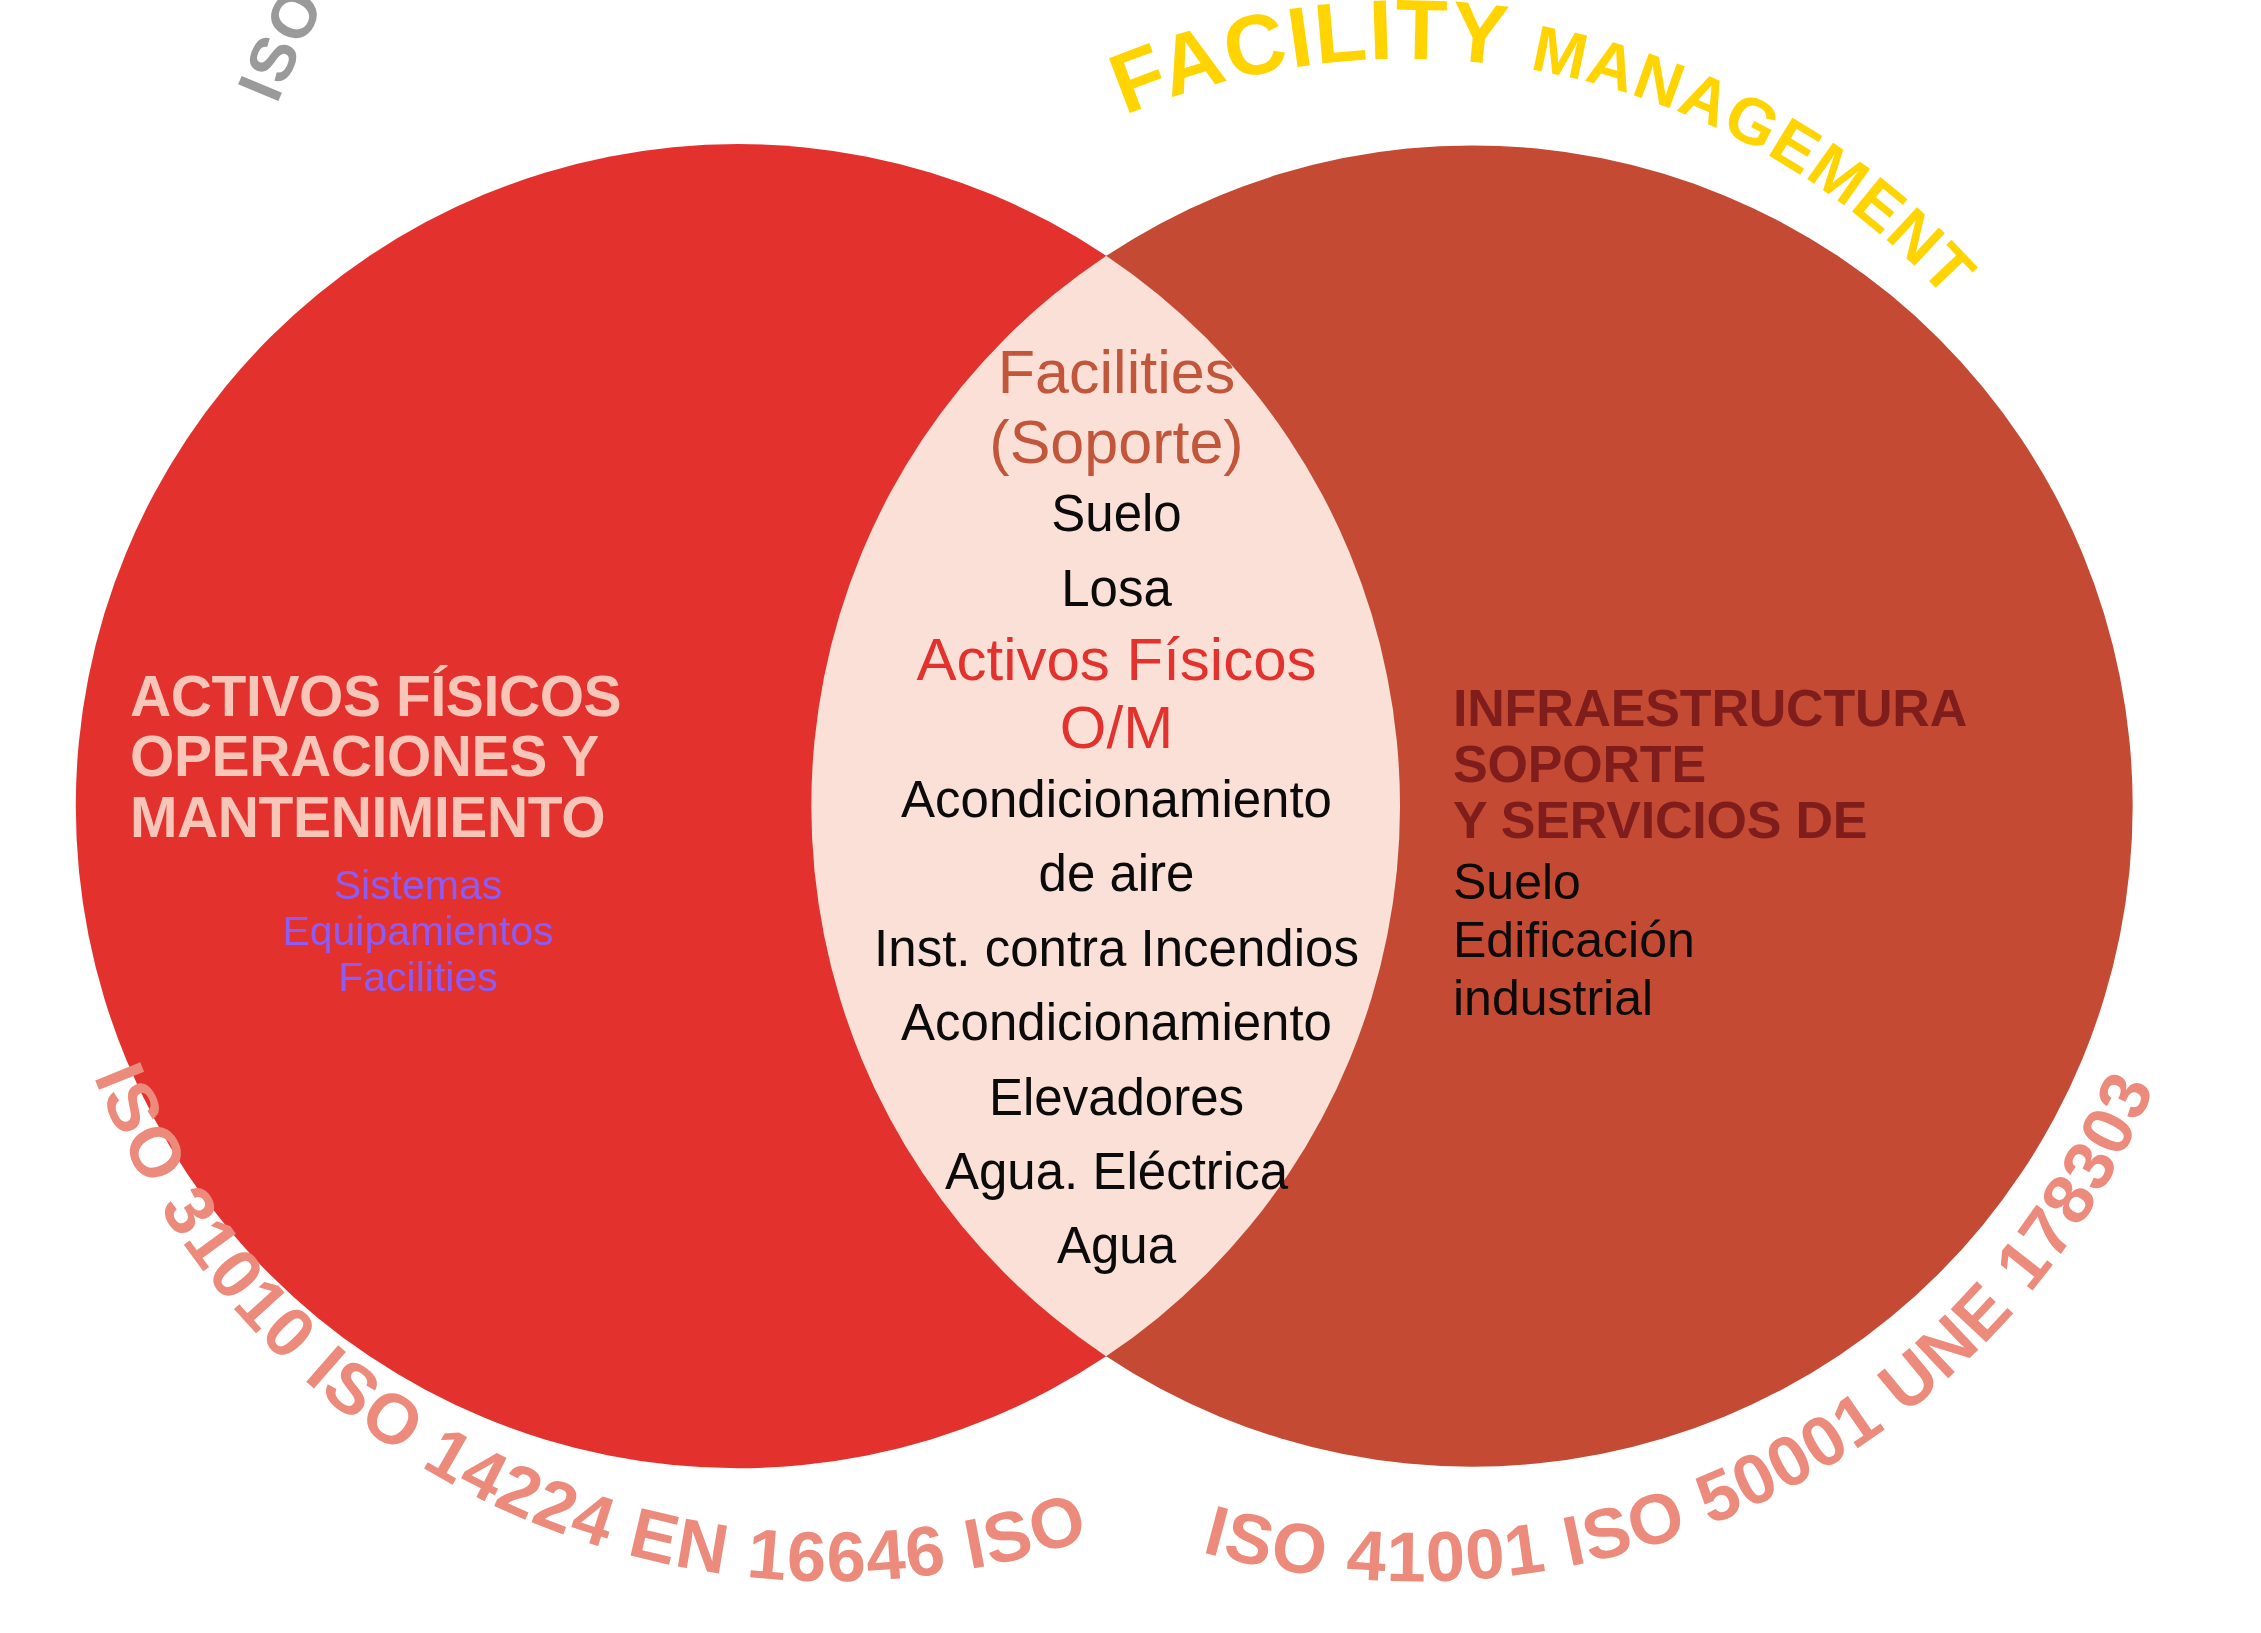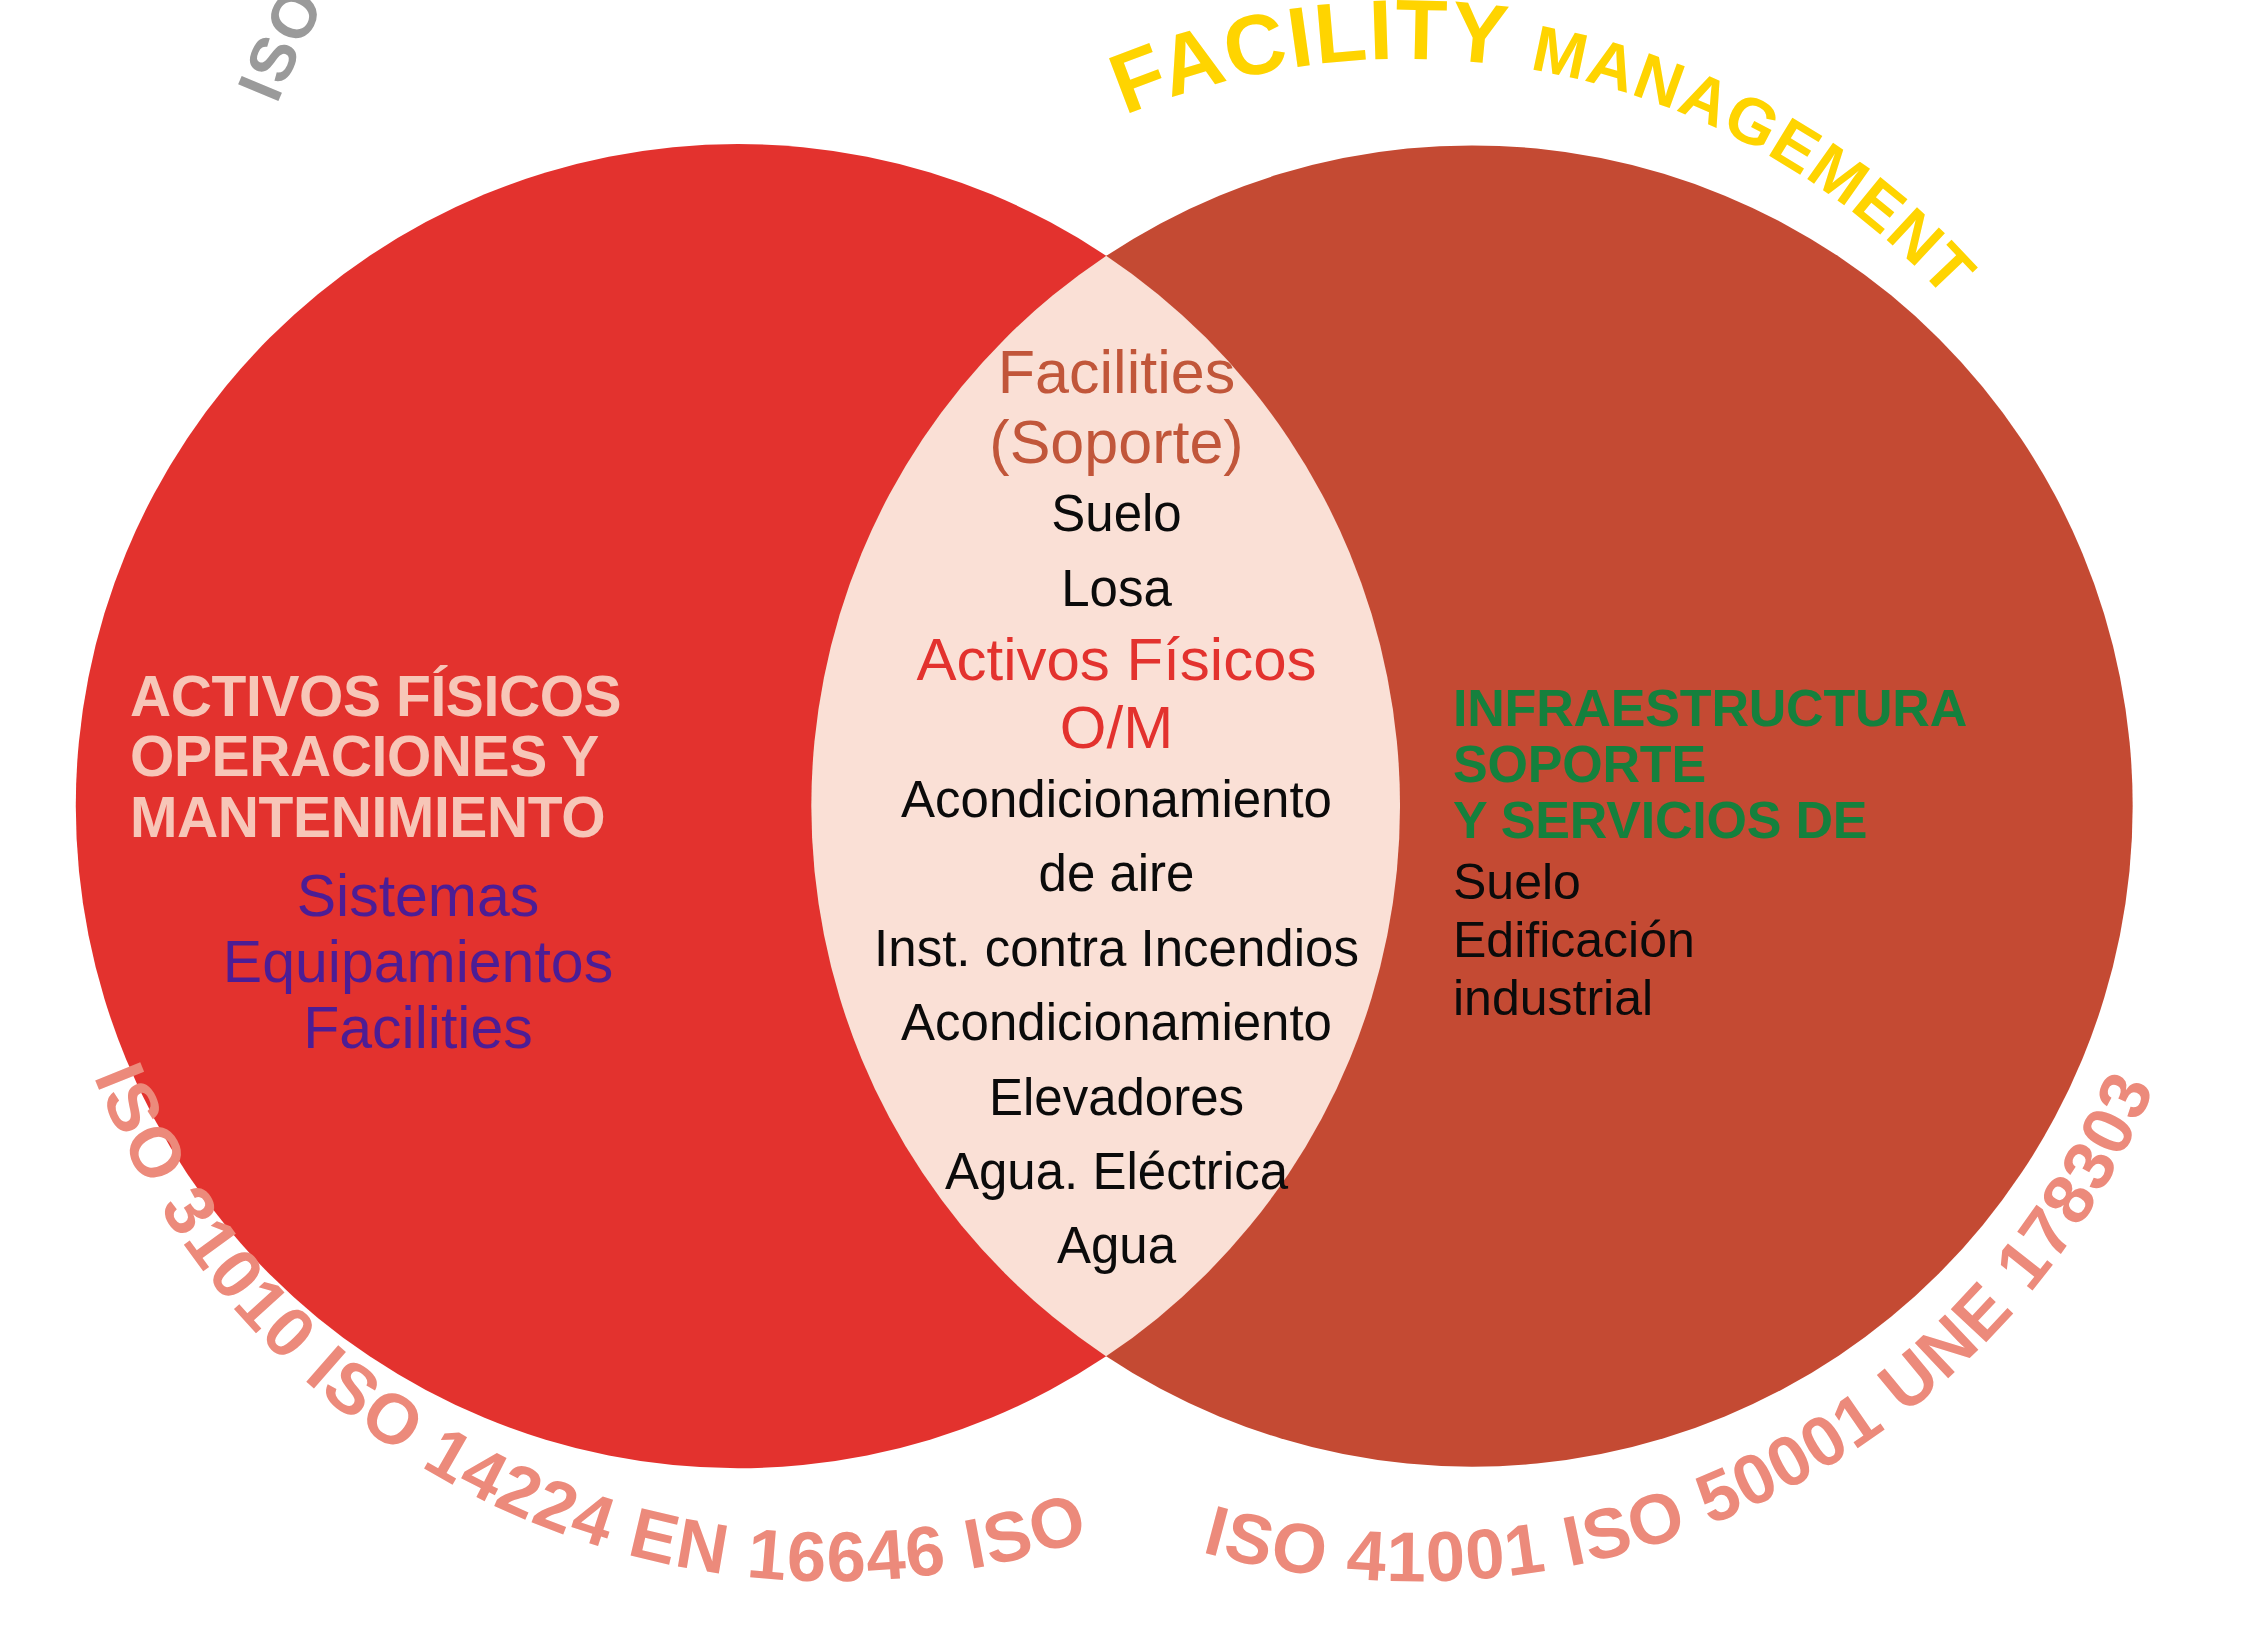--- a/index.html
+++ b/index.html
@@ -9,25 +9,25 @@
   svg#venn{position:absolute;left:0;top:0;width:2261px;height:1633px;display:block;}
 
   .arcTxt{font-family:"Liberation Sans","DejaVu Sans",sans-serif;font-weight:700;}
 
   
   .block{position:absolute;}
 
   #left-block{left:130px;top:666px;width:576px;text-align:center;}
   #left-block .head{color:#F7C6B8;font-weight:700;font-size:57px;line-height:1.06;
         letter-spacing:-0.4px;text-align:left;}
-  #left-block .sub{color:#4c1d95;font-weight:400;font-size:59px;line-height:1.12;
+  #left-block .sub{color:#8b5cf6;font-weight:400;font-size:41px;line-height:1.12;
         margin-top:16px;text-align:center;}
 
   #right-block{left:1453px;top:680px;width:634px;}
-  #right-block .head{color:#15803d;font-weight:700;font-size:52px;line-height:1.08;
+  #right-block .head{color:#7f1d1d;font-weight:700;font-size:52px;line-height:1.08;
         letter-spacing:-0.2px;}
   #right-block .sub{color:#0b0b0b;font-weight:400;font-size:50px;line-height:1.16;
         margin-top:4.3px;}
 
   #center-block{left:825px;top:338px;width:583px;text-align:center;}
   #center-block .ttl{color:#C1563A;font-weight:400;font-size:61px;line-height:1.06;}
   #center-block .cline{color:#0b0b0b;font-weight:400;font-size:51px;line-height:1.46;}
   #center-block .emph{color:#E3322E;font-weight:400;font-size:60px;line-height:1.06;}
   #center-block .tight{line-height:1.14;}
 </style>

